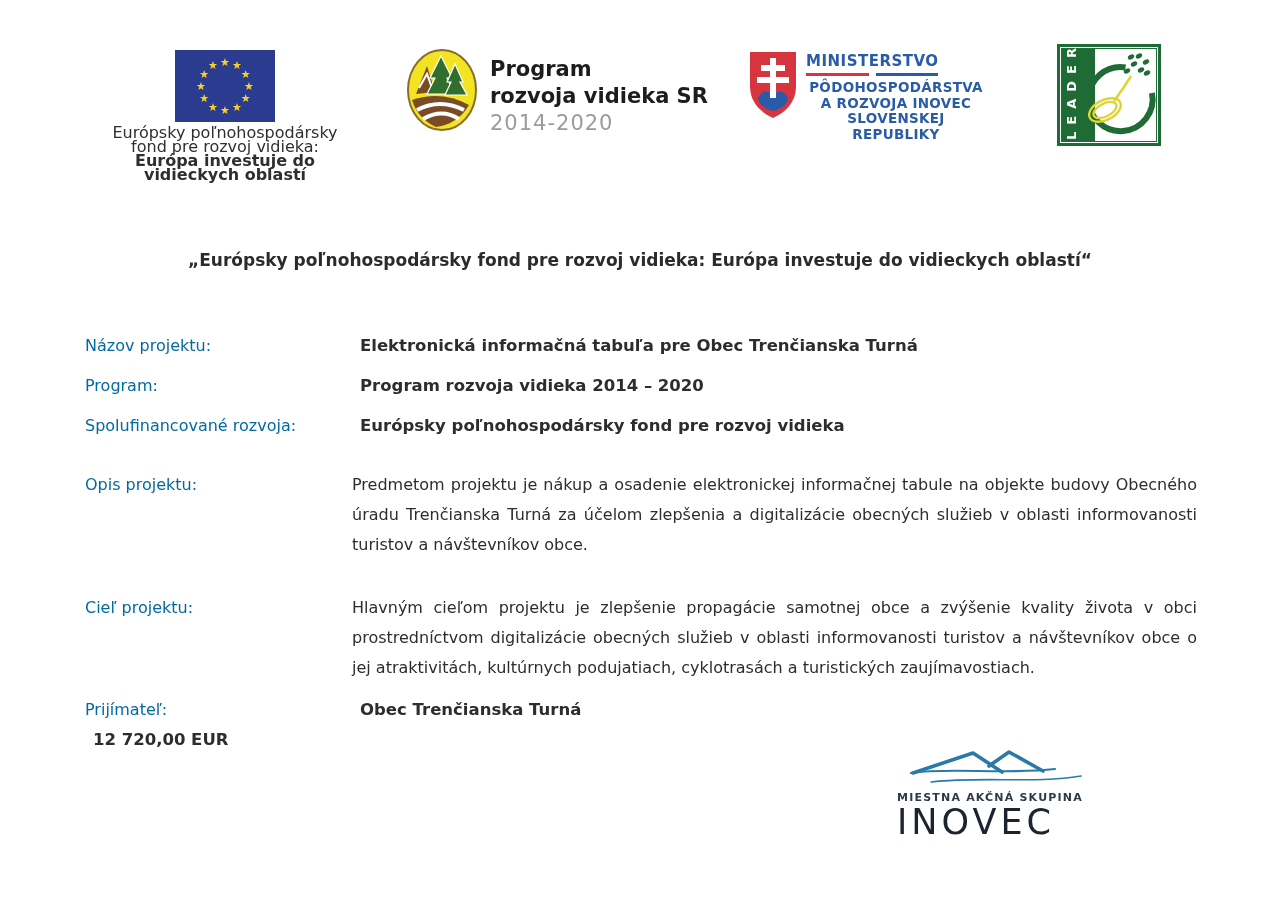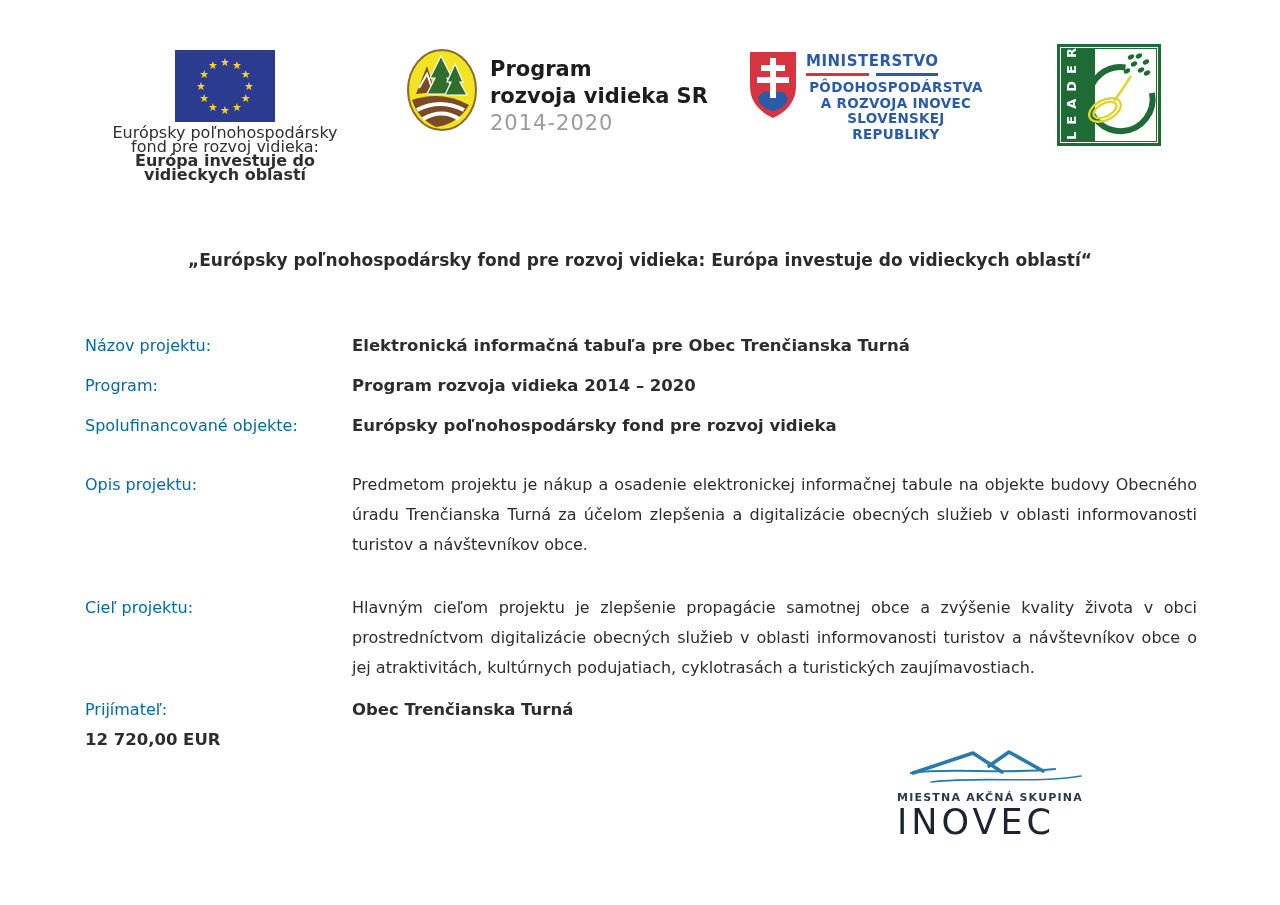--- a/index.html
+++ b/index.html
@@ -30,21 +30,21 @@
     writing-mode:vertical-rl;transform:rotate(180deg);
     color:#ffffff;font-weight:bold;font-size:13px;letter-spacing:7px;text-align:center;
   }
   
   .heading{position:absolute;left:0;top:250px;width:1280px;text-align:center;
     font-weight:bold;font-size:17px;color:#2b2b2b;}
   
   .row{position:absolute;left:85px;width:1112px;display:flex;font-size:16px;line-height:30px;}
   .row .label{width:267px;flex:none;color:#0369a1;}
   .row .value{flex:1;color:#2d2d2d;}
-  .row .value.b{font-weight:bold;font-size:16.5px;}
+  .row .value.b{font-weight:bold;font-size:16.5px;margin-left:8px;}
   .row .value.just{text-align:justify;}
   .r1{top:331px}.r2{top:371px}.r3{top:411px}
   .r4{top:470px}.r5{top:593px}
   .r6{top:695px}.r7{top:725px}
   
   .inovec{position:absolute;left:897px;top:740px;width:188px;}
   .inovec-caption{margin-top:1px;font-size:11px;letter-spacing:1.2px;color:#2c3a4a;font-weight:bold;white-space:nowrap;}
   .inovec-name{margin-top:-2px;font-size:35px;letter-spacing:4px;color:#1d2430;font-weight:normal;}
 </style>
 </head>
@@ -138,21 +138,21 @@
 
   <div class="row r1">
     <div class="label">Názov projektu:</div>
     <div class="value b">Elektronická informačná tabuľa pre Obec Trenčianska Turná</div>
   </div>
   <div class="row r2">
     <div class="label">Program:</div>
     <div class="value b">Program rozvoja vidieka  2014 – 2020</div>
   </div>
   <div class="row r3">
-    <div class="label">Spolufinancované objekte:</div>
+    <div class="label">Spolufinancované rozvoja:</div>
     <div class="value b">Európsky poľnohospodársky fond pre rozvoj vidieka</div>
   </div>
   <div class="row r4">
     <div class="label">Opis projektu:</div>
     <div class="value just">Predmetom projektu je nákup a osadenie elektronickej informačnej tabule na objekte budovy Obecného úradu Trenčianska Turná za účelom zlepšenia a digitalizácie obecných služieb v oblasti informovanosti turistov a návštevníkov obce.</div>
   </div>
   <div class="row r5">
     <div class="label">Cieľ projektu:</div>
     <div class="value just">Hlavným cieľom projektu je zlepšenie propagácie samotnej obce a zvýšenie kvality života v obci prostredníctvom digitalizácie obecných služieb v oblasti informovanosti turistov a návštevníkov obce o jej atraktivitách, kultúrnych podujatiach, cyklotrasách a turistických zaujímavostiach.</div>
   </div>

